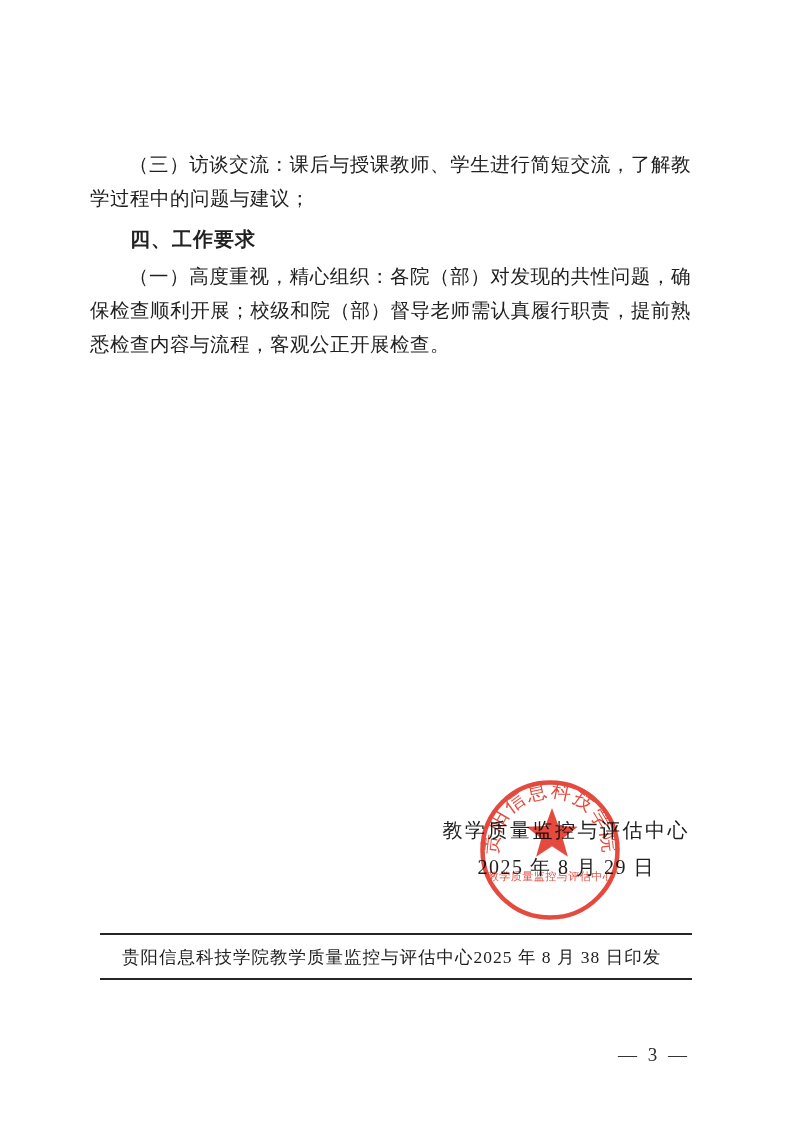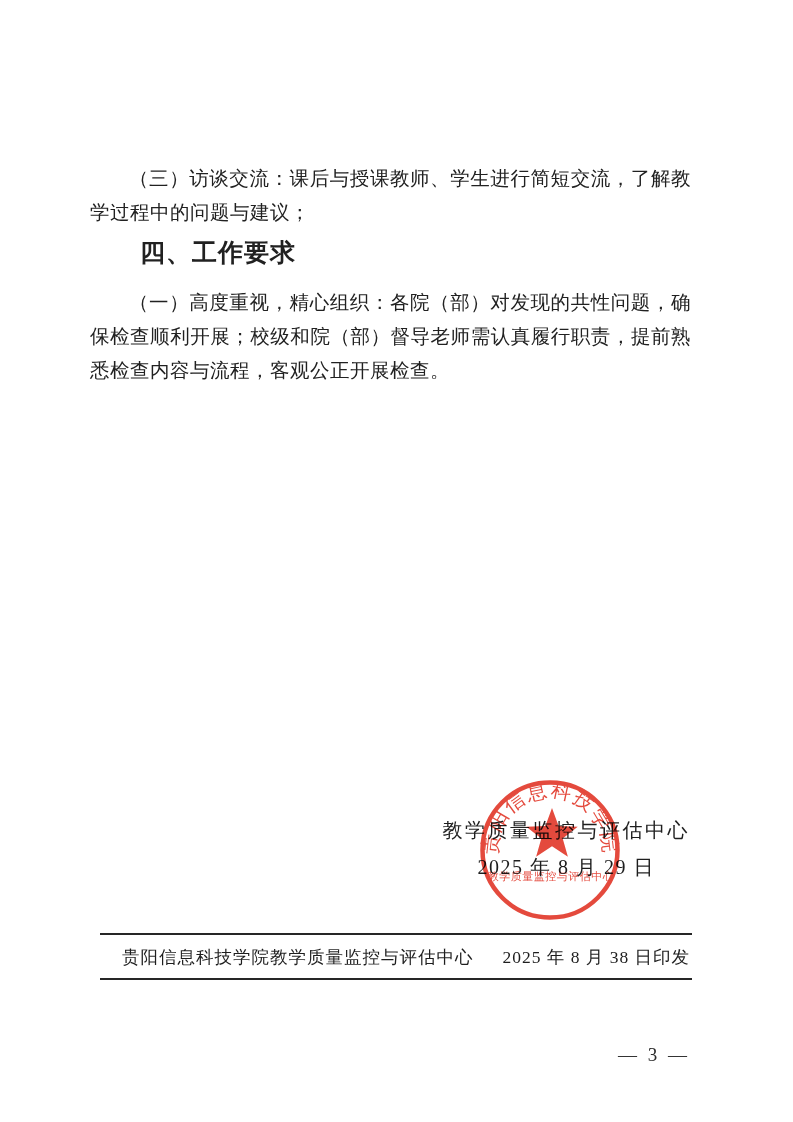--- a/index.html
+++ b/index.html
@@ -16,25 +16,25 @@
     background: #ffffff;
   }
   .content {
     position: absolute;
     left: 90px; top: 146px; width: 601px;
     font-size: 19.5px; line-height: 34px;
     text-align: justify;
     letter-spacing: 0.5px;
   }
   .content p.para {
-    margin: 16px 0 6px 0;
+    margin: 2px 0 6px 0;
     text-indent: 2em;
   }
   .content h2.section-heading {
-    font-size: 25px; line-height: 34px;
+    font-size: 20px; line-height: 34px;
     margin: 2px 0 4px 0;
     text-indent: 2em;
     font-weight: bold;
     letter-spacing: 1px;
   }
   .signature-block {
     position: absolute;
     top: 812px; right: 103px;
     font-size: 20px;
     color: #1e1e1e;
@@ -59,21 +59,21 @@
     opacity: 0.93;
     pointer-events: none;
   }
   .footer-box {
     position: absolute;
     left: 100px; top: 933px; width: 592px;
     border-top: 2px solid #262626;
     border-bottom: 2px solid #262626;
     padding: 10px 0 9px 0;
     display: flex;
-    justify-content: space-between;
+    justify-content: flex-start;
     align-items: center;
     font-size: 17.5px;
     line-height: 24px;
     color: #1e1e1e;
   }
   .footer-box .footer-issuer { padding-left: 22px; letter-spacing: 1px; white-space: nowrap; }
   .footer-box .footer-date { padding-right: 2px; letter-spacing: 1px; white-space: nowrap; }
   .page-number {
     position: absolute;
     top: 1044px; right: 103px;

